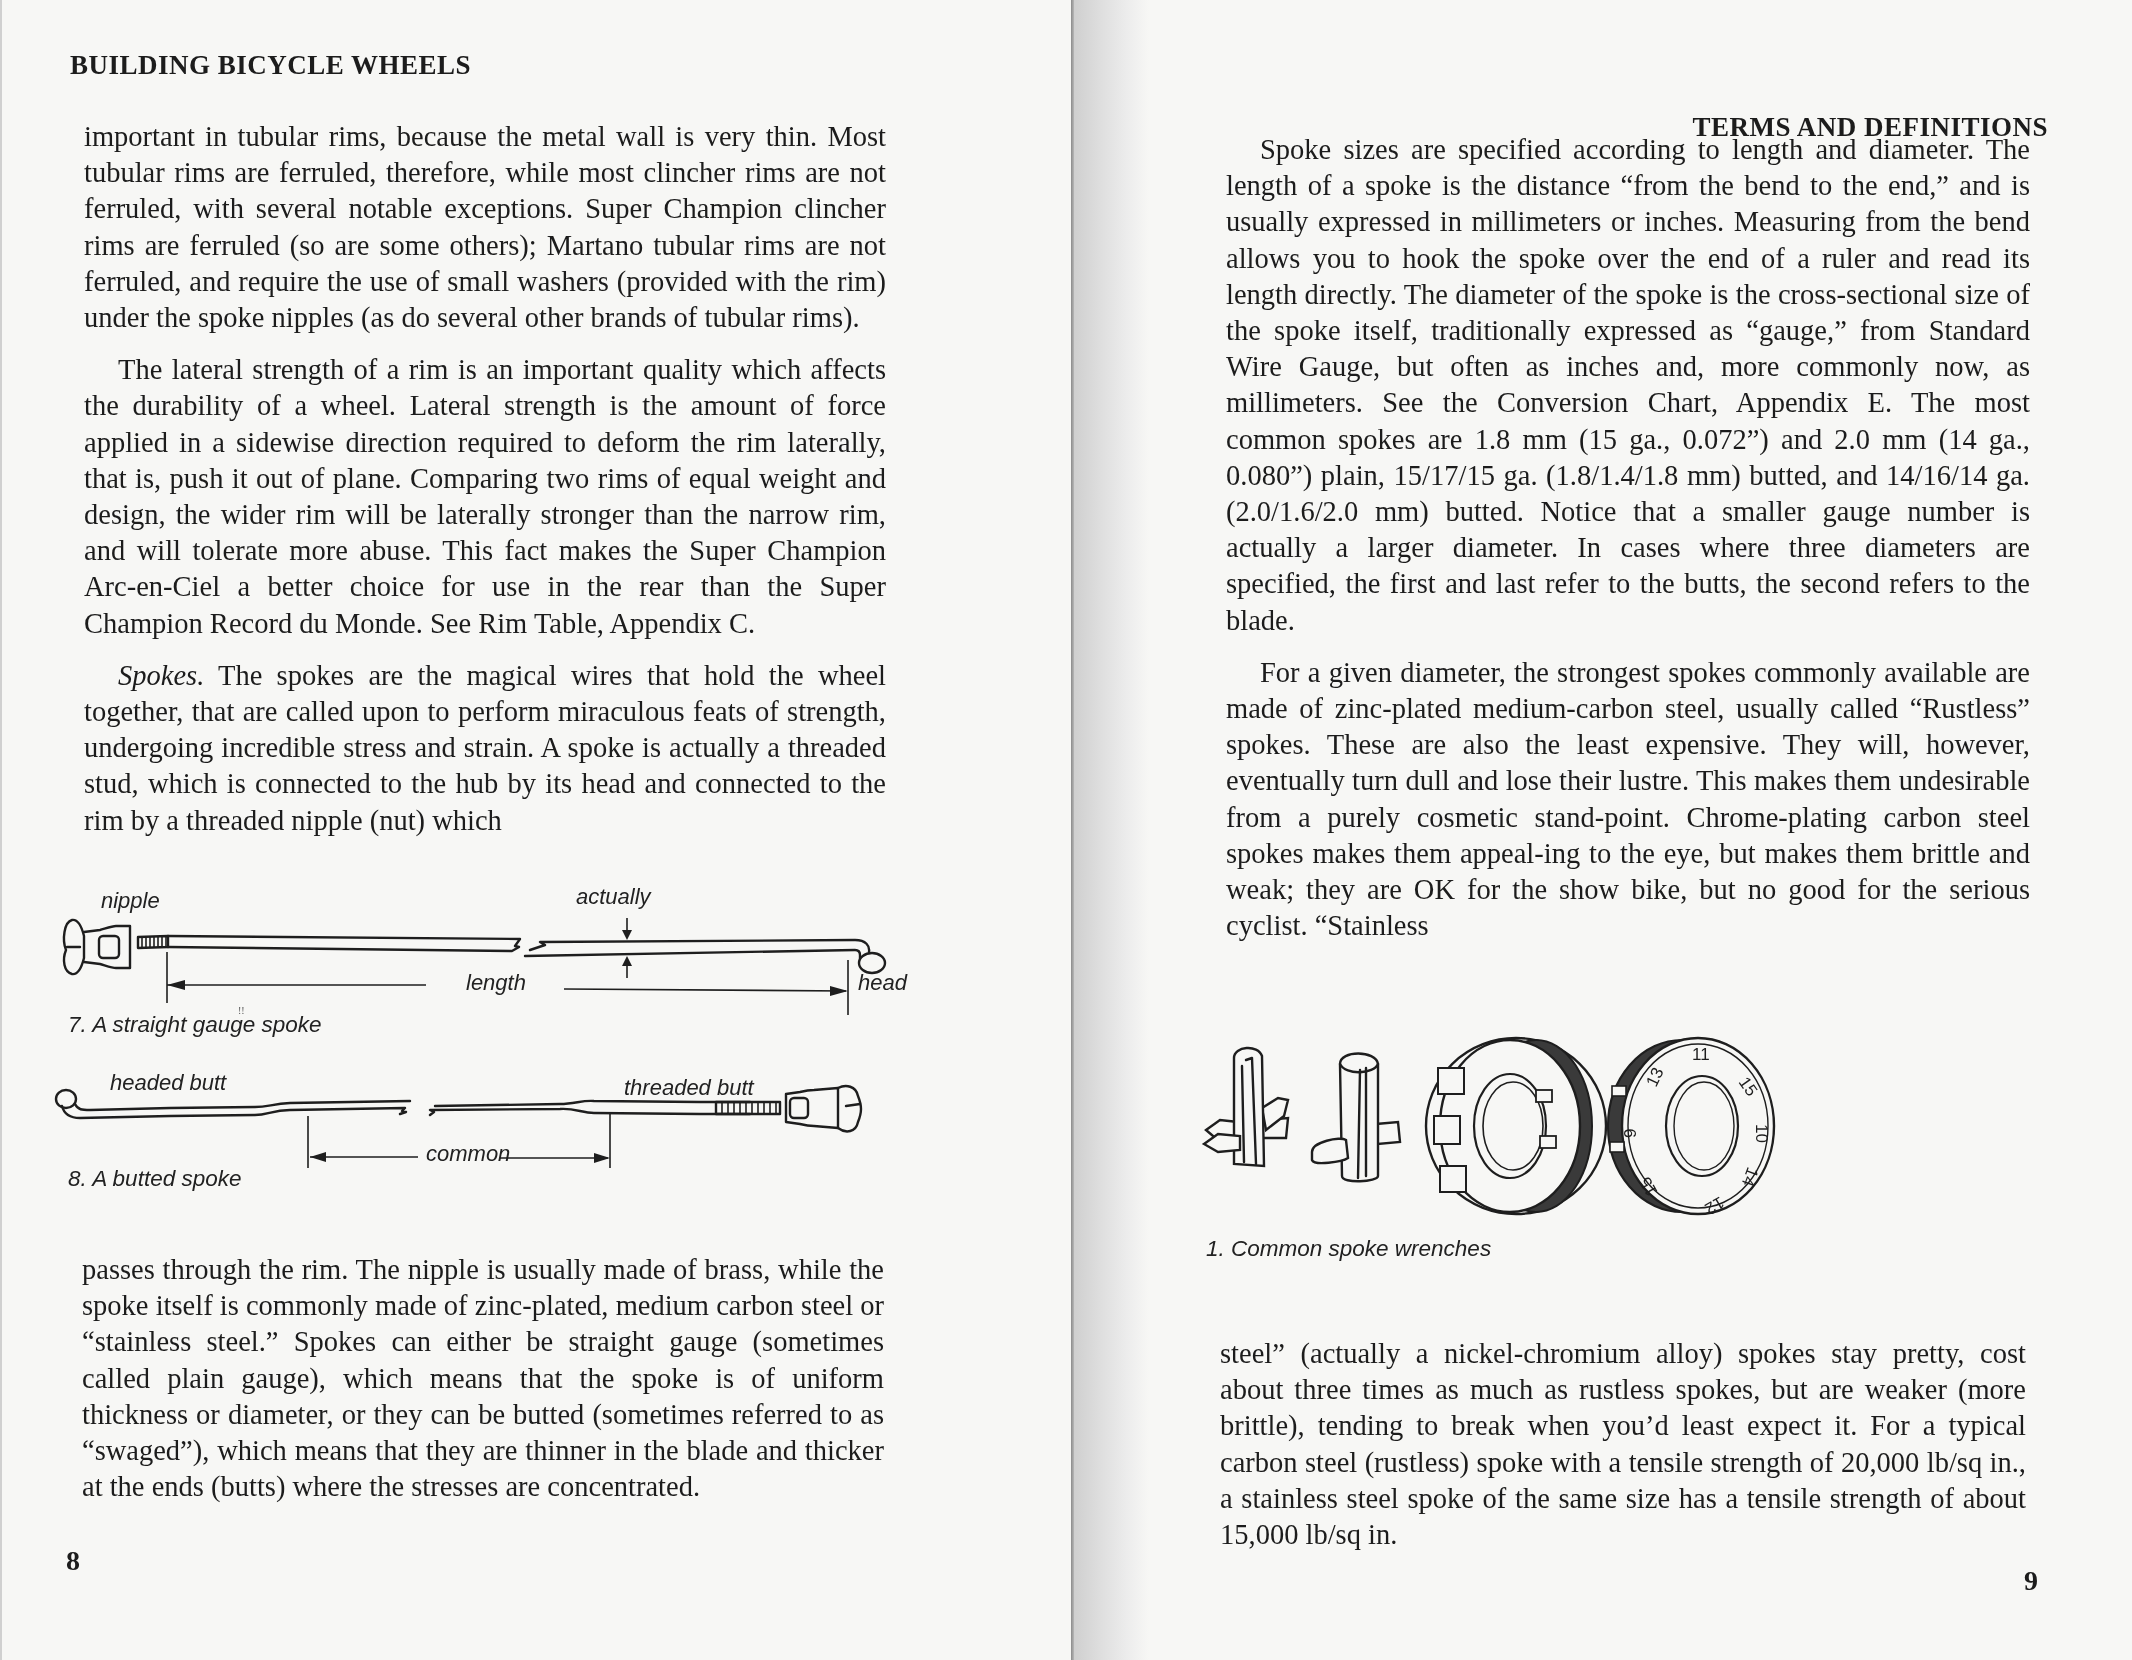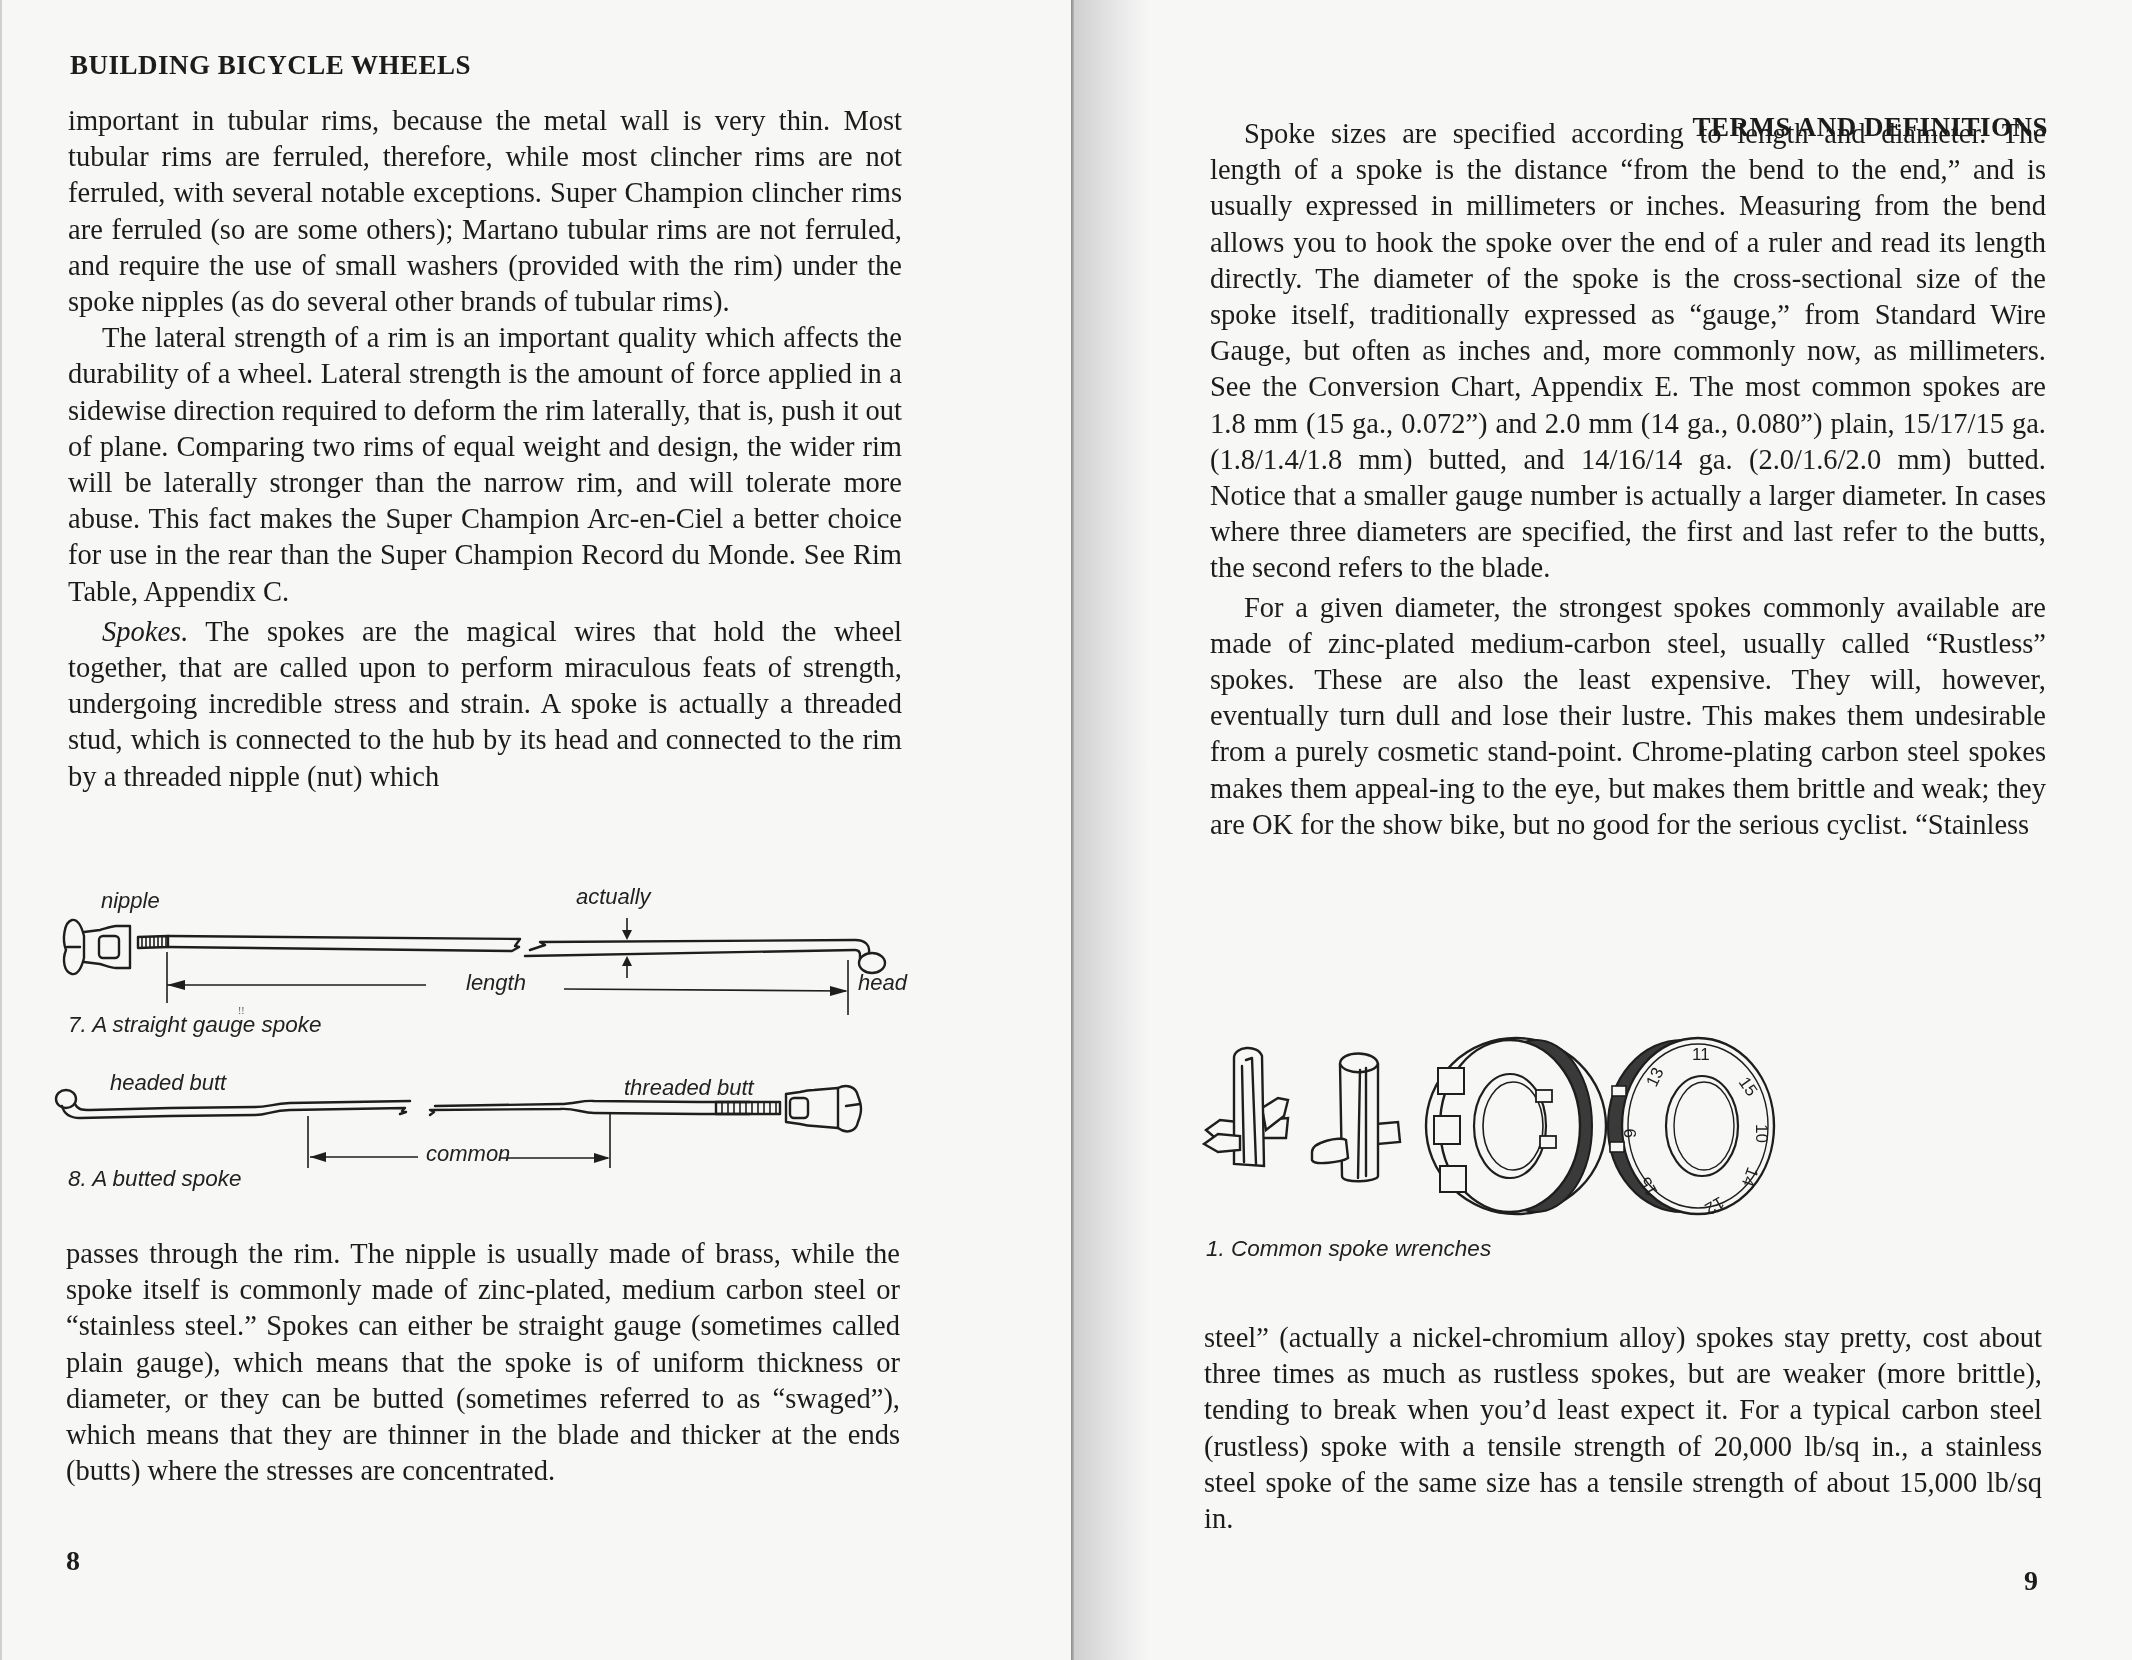--- a/index.html
+++ b/index.html
@@ -14,21 +14,21 @@
   .page-right { left: 1072px; width: 1060px; background: #f7f7f5; }
   .gutter-line { position: absolute; left: 1071px; top: 0; width: 3px; height: 1660px; background: linear-gradient(to right, #8a8a8a, #b8b8b8); }
   .gutter-shade { position: absolute; left: 1074px; top: 0; width: 75px; height: 1660px;
     background: linear-gradient(to right, #cfcfcf 0%, #dedede 35%, #ececec 70%, rgba(247,247,245,0) 100%); }
   .left-edge { position: absolute; left: 0; top: 0; width: 2px; height: 1660px; background: #d0d0d0; }
 
   .running-head { position: absolute; font-weight: bold; font-size: 27px; letter-spacing: 0.5px; white-space: nowrap; }
   .folio { position: absolute; font-size: 28px; font-weight: bold; }
 
   .text-block { position: absolute; font-size: 28.5px; line-height: 36.2px; text-align: justify; hyphens: none; }
-  .text-block p { margin: 0; }
+  .text-block p { margin: 16px; }
   .text-block p.indent { text-indent: 34px; }
   .text-block p + p { margin-top: 0; }
   .text-block em { }
 
   .fig-label { position: absolute; font-family: "Liberation Sans", "DejaVu Sans", sans-serif; font-style: italic; font-size: 22px; color: #222; white-space: nowrap; }
   .caption { position: absolute; font-family: "Liberation Sans", "DejaVu Sans", sans-serif; font-style: italic; font-size: 22.5px; color: #222; white-space: nowrap; }
 
   svg.fig { position: absolute; overflow: visible; }
   svg.fig .ink { stroke: #1e1e1e; fill: none; stroke-width: 2.4; stroke-linecap: round; stroke-linejoin: round; }
   svg.fig .ink-thin { stroke: #1e1e1e; fill: none; stroke-width: 1.6; }

